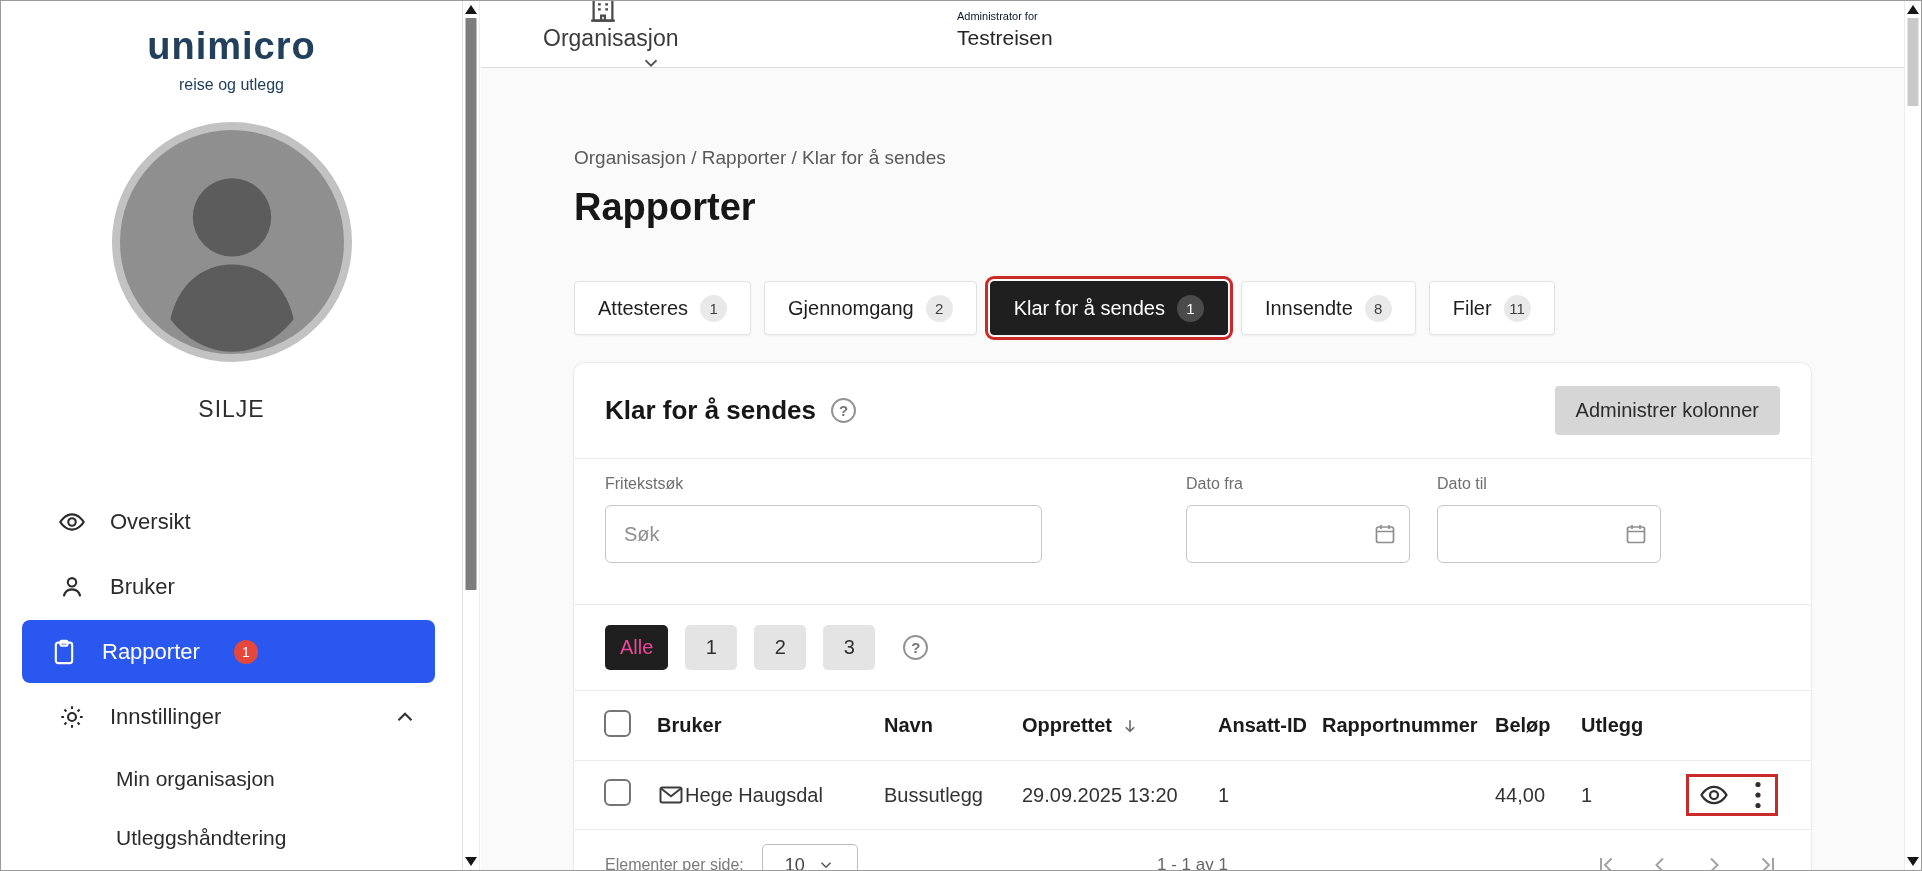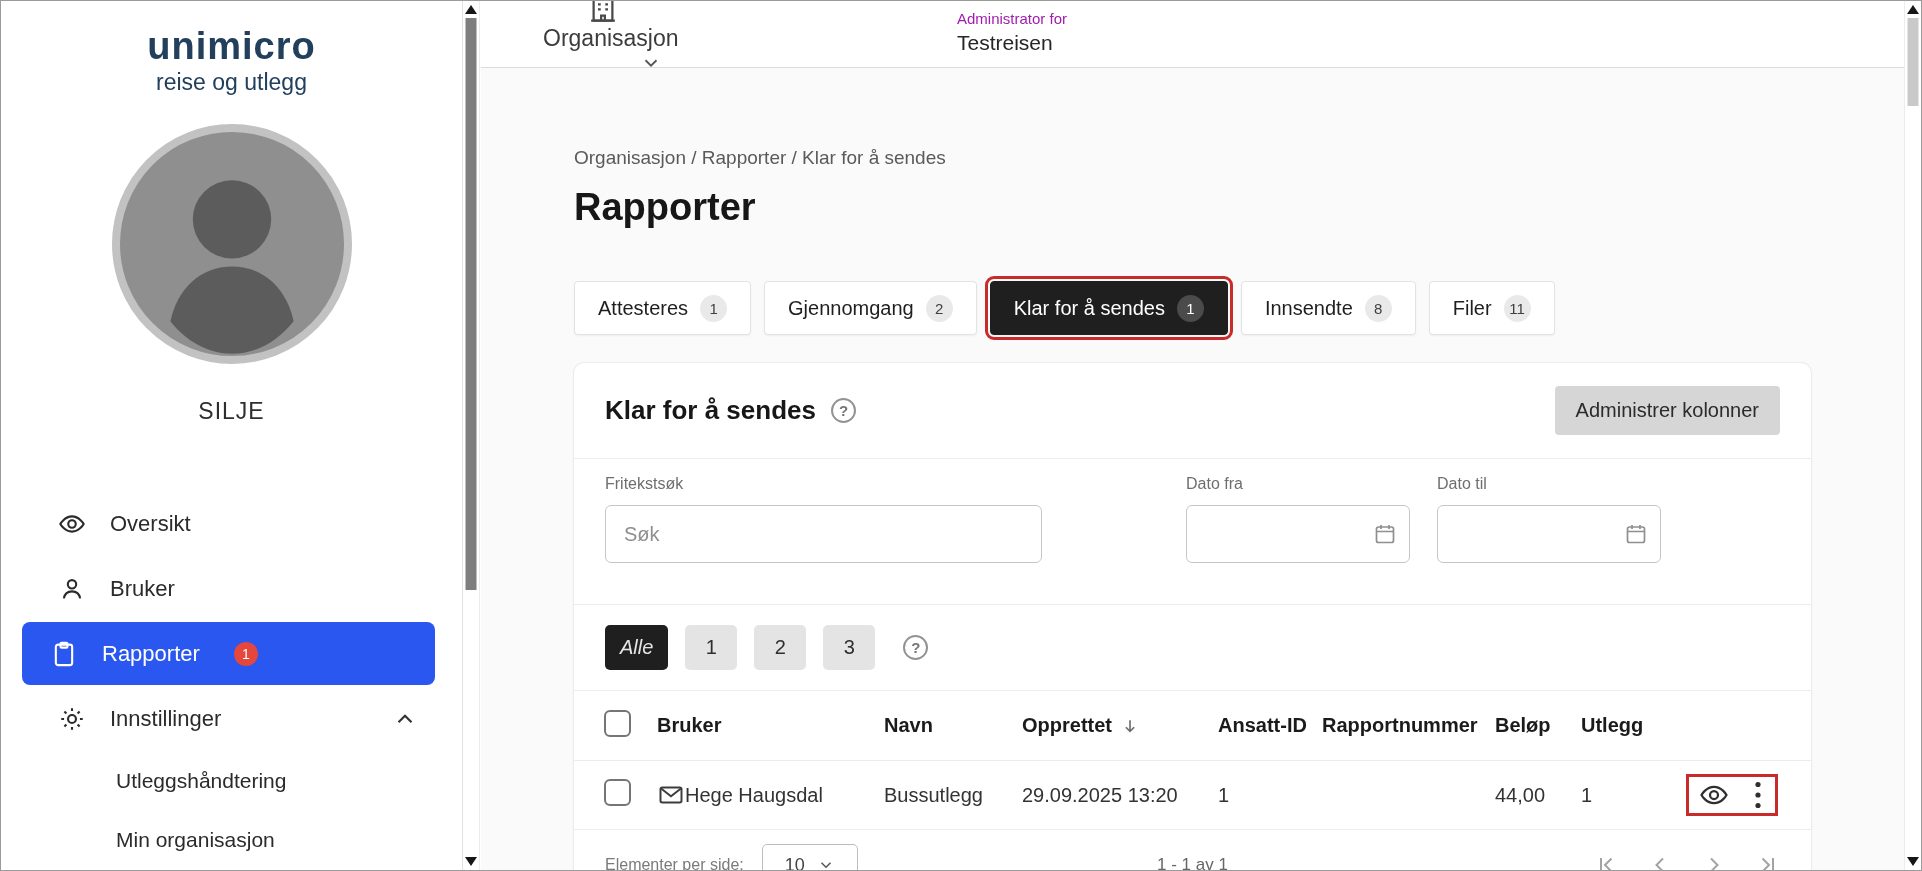--- a/index.html
+++ b/index.html
@@ -5,21 +5,21 @@
   * { margin:0; padding:0; box-sizing:border-box; }
   html,body { width:1922px; height:871px; }
   body { font-family:"Liberation Sans", sans-serif; overflow:hidden; background:#fff; }
 
   .app { position:relative; width:1922px; height:871px; background:#fff; border:1px solid #9b9b9b; overflow:hidden; }
 
   
   .sidebar { position:absolute; left:0; top:0; width:461px; height:100%; background:#fff; }
   .logo { margin-top:24px; text-align:center; color:#22405c; }
   .logo-line1 { font-size:38px; font-weight:700; letter-spacing:1px; }
-  .logo-line2 { font-size:23px; margin-top:1px; }
+  .logo-line2 { font-size:16px; margin-top:8px; }
   .avatar-wrap { display:flex; justify-content:center; margin-top:28px; }
   .avatar { width:240px; height:240px; border-radius:50%; background:#8f8f8f; border:8px solid #c2c2c2; overflow:hidden; }
   .avatar svg { width:100%; height:100%; }
   .username { text-align:center; font-size:23px; color:#2e2e2e; margin-top:34px; letter-spacing:1px; }
   .nav { margin-top:66px; }
   .nav-item { position:relative; display:flex; align-items:center; height:65px; padding-left:49px; gap:24px; font-size:22px; color:#2b2b2b; cursor:pointer;margin-left:8px; }
   .nav-item.active { background:#2A57F0; color:#fff; margin:1px 27px 1px 21px; padding-left:28px; border-radius:8px; height:63px; }
   .icn { display:inline-flex; flex:none; }
   .icn svg { width:100%; height:100%; }
   .nav-icon { width:28px; height:28px; }
@@ -39,21 +39,21 @@
   .vscroll-right .sb-thumb { top:17px; height:88px; background:#c9c9c9; }
 
   
   .main { position:absolute; left:480px; top:0; width:1425px; height:100%; }
   .topbar { position:relative; height:67px; background:#fff; border-bottom:1px solid #dcdcdc; display:flex; align-items:center; padding-left:47px; }
   .org-selector { display:flex; align-items:center; cursor:pointer;flex-direction:column; }
   .org-icon { width:30px; height:30px; color:#4a4a4a; }
   .org-label { font-size:23px; color:#3c3c3c; margin-left:15px; }
   .org-chevron { width:22px; height:22px; color:#555; margin-left:95px; }
   .admin { position:absolute; left:476px; top:9px; }
-  .admin-for { font-size:15px; color:#a21caf; }
+  .admin-for { font-size:11px; color:#0f172a; }
   .admin-name { font-size:21px; color:#262626; margin-top:4px; }
 
   
   .content { position:relative; height:804px; background:#FAFAFA; padding:79px 0 0 93px; overflow:hidden; }
   .breadcrumb { font-size:19px; color:#5a5a5a; line-height:22px; cursor:pointer; }
   .page-title { font-size:38px; font-weight:700; color:#171717; margin-top:16px; line-height:44px; }
 
   .tabs { display:flex; gap:13px; margin-top:52px; }
   .tab { display:inline-flex; align-items:center; gap:12px; height:54px; padding:0 23px; background:#fff; border:1px solid #e3e3e3; border-radius:4px; font-size:20px; color:#1f1f1f; box-shadow:0 1px 2px rgba(0,0,0,.05); cursor:pointer; font-family:inherit; }
   .tab-badge { width:27px; height:27px; border-radius:50%; background:#e9e9e9; color:#3f3f3f; font-size:15px; display:flex; align-items:center; justify-content:center; }
@@ -74,21 +74,21 @@
   .field-search .input { width:437px; }
   .spacer { flex:1; }
   .field-date { position:relative; width:224px; }
   .field-date .input { width:224px; padding-right:46px; }
   .field-date + .field-date { margin-left:27px; }
   .end-pad { width:119px; flex:none; }
   .cal-icon { position:absolute; right:13px; bottom:17px; width:24px; height:24px; color:#8f8f8f; pointer-events:none; }
 
   .chips { display:flex; align-items:center; gap:17px; padding:0 31px; height:86px; border-top:1px solid #ececec; }
   .chip { min-width:52px; height:45px; padding:0 15px; border:none; border-radius:5px; background:#e4e4e4; color:#2f2f2f; font-size:20px; display:flex; align-items:center; justify-content:center; cursor:pointer; font-family:inherit; }
-  .chip.active { background:#1f1f1f; color:#e5e5e5;font-style:italic; }
+  .chip.active { background:#1f1f1f; color:#ec4899; }
   .chips .help-icon { margin-left:11px; }
 
   .tgrid { display:grid; grid-template-columns:53px 227px 138px 196px 104px 173px 86px 83px 1fr; align-items:center; padding-left:30px; }
   .thead { height:70px; border-top:1px solid #ececec; font-weight:700; font-size:20px; color:#1b1b1b; }
   .trow { height:70px; border-top:1px solid #ececec; border-bottom:1px solid #ececec; font-size:20px; color:#333; }
   .checkbox { display:inline-block; width:27px; height:27px; border:2px solid #757575; border-radius:6px; background:#fff; cursor:pointer; }
   .th-sort { display:flex; align-items:center; gap:8px; cursor:pointer; }
   .sort-icon { width:20px; height:20px; color:#6e6e6e; }
   .cell-bruker { display:flex; align-items:center; gap:0; }
   .mail-icon { width:28px; height:28px; color:#3d3d3d; }
@@ -162,22 +162,22 @@
             </svg>
         </span>
         <span>Innstillinger</span>
         <span class="icn nav-chevron">
           <svg viewBox="0 0 24 24" fill="none" stroke="currentColor" stroke-width="2">
               <path d="M6 15l6-6 6 6"></path>
             </svg>
         </span>
       </div>
       <div class="nav-sub">
+        <div class="nav-subitem">Min organisasjon</div>
         <div class="nav-subitem">Utleggshåndtering</div>
-        <div class="nav-subitem">Min organisasjon</div>
       </div>
     </nav>
   </aside>
 
   <div class="vscroll vscroll-left">
     <div class="sb-arrow up"></div>
     <div class="sb-thumb"></div>
     <div class="sb-arrow down"></div>
   </div>
 

